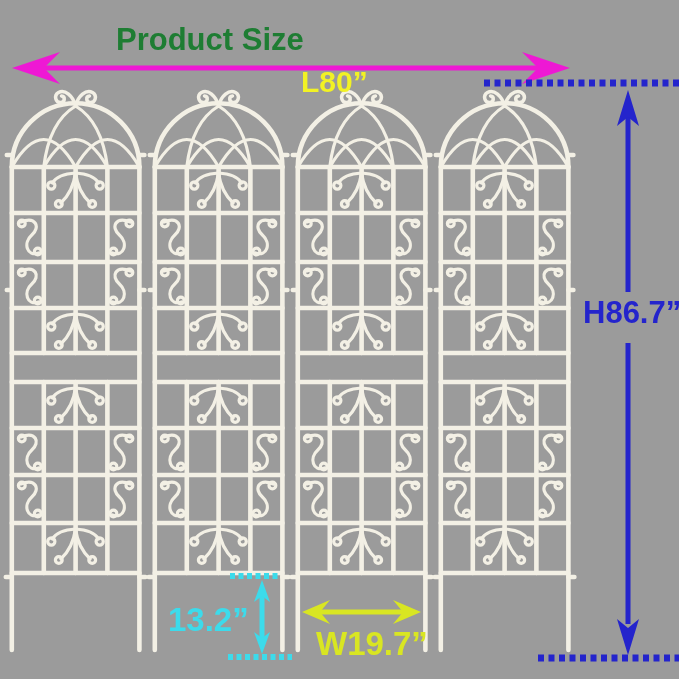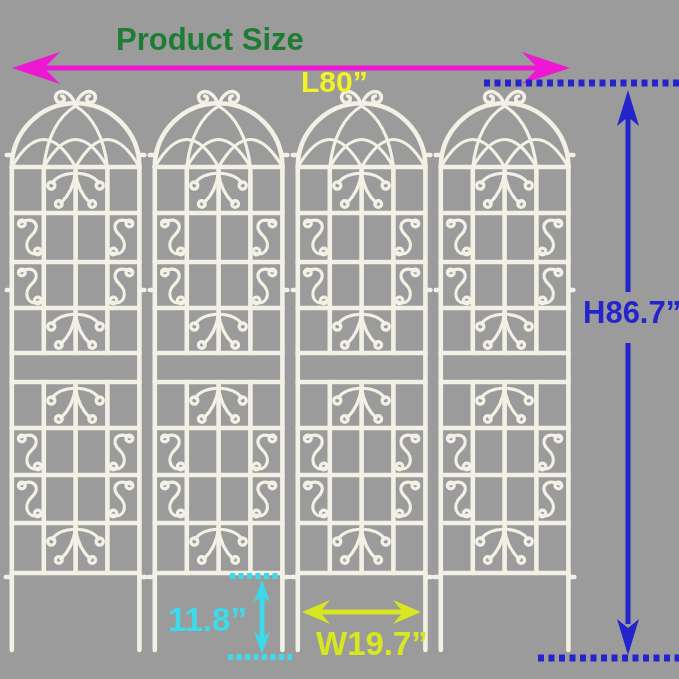--- a/index.html
+++ b/index.html
@@ -135,15 +135,15 @@
     <g stroke="var(--lime)" fill="var(--lime)">
       <line x1="318" y1="612" x2="405" y2="612" stroke-width="5"></line>
       <polygon points="302,612 330,600 320,612 330,624" stroke="none"></polygon>
       <polygon points="421,612 393,600 403,612 393,624" stroke="none"></polygon>
     </g>
   </svg>
 
   <div class="lbl lbl-product-size">Product Size</div>
   <div class="lbl lbl-length">L80”</div>
   <div class="lbl lbl-height">H86.7”</div>
-  <div class="lbl lbl-depth">11.8”</div>
+  <div class="lbl lbl-depth">13.2”</div>
   <div class="lbl lbl-width">W19.7”</div>
 </div>
 
 </body></html>

